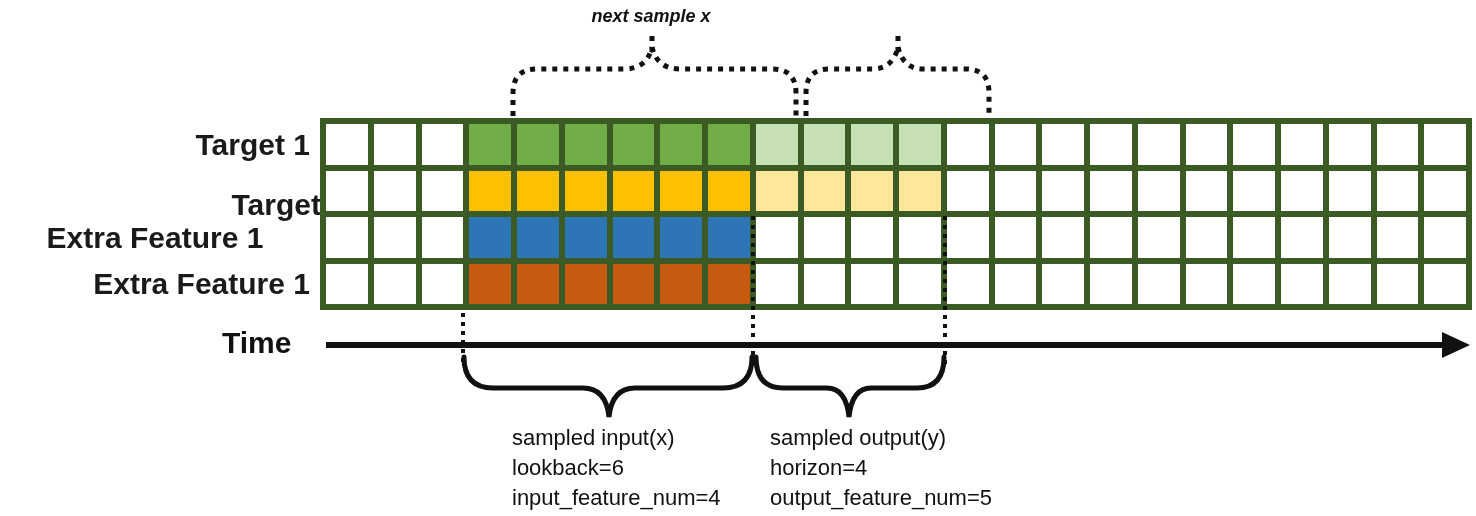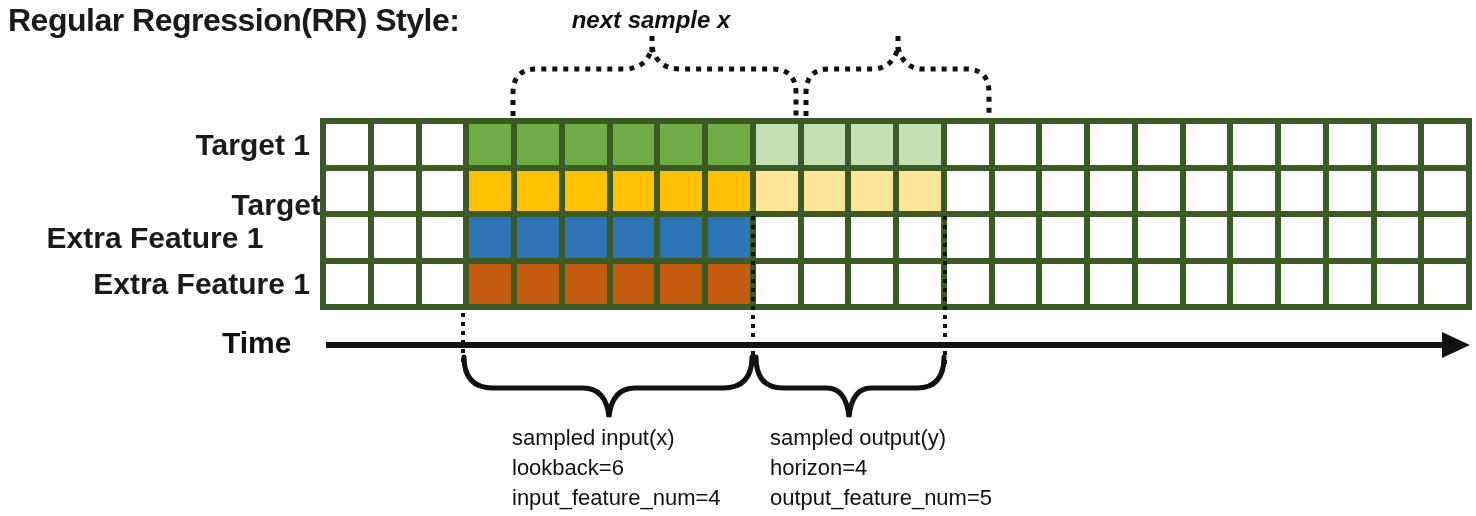--- a/index.html
+++ b/index.html
@@ -20,21 +20,21 @@
     font-weight: bold;
     letter-spacing: -0.5px;
     color: #1a1a1a;
     white-space: nowrap;
   }
   .brace-label {
     position: absolute;
     top: 6px;
     width: 260px;
     text-align: center;
-    font-size: 24px;
+    font-size: 18px;
     font-style: italic;
     font-weight: bold;
     color: #111;
     white-space: nowrap;
   }
   #label-next-x { left: 521px; }
   #label-next-y { left: 768px; }
   .row-label {
     position: absolute;
     left: 0;
@@ -88,21 +88,20 @@
     white-space: nowrap;
   }
   #input-block { left: 512px; }
   #output-block { left: 770px; }
 </style>
 </head>
 <body>
 
 <div id="canvas">
 
-  <div class="title">Regular Regression(RR) Style:</div>
 
   <div id="label-next-x" class="brace-label">next sample x</div>
 
   <div id="row-label-0" class="row-label">Target 1</div>
   <div id="row-label-1" class="row-label">Target 2</div>
   <div id="row-label-2" class="row-label">Extra Feature 1</div>
   <div id="row-label-3" class="row-label">Extra Feature 1</div>
 
   <div id="grid" style="background: rgb(60, 90, 36);">
       <div class="cell" style="background: rgb(255, 255, 255);"></div>

